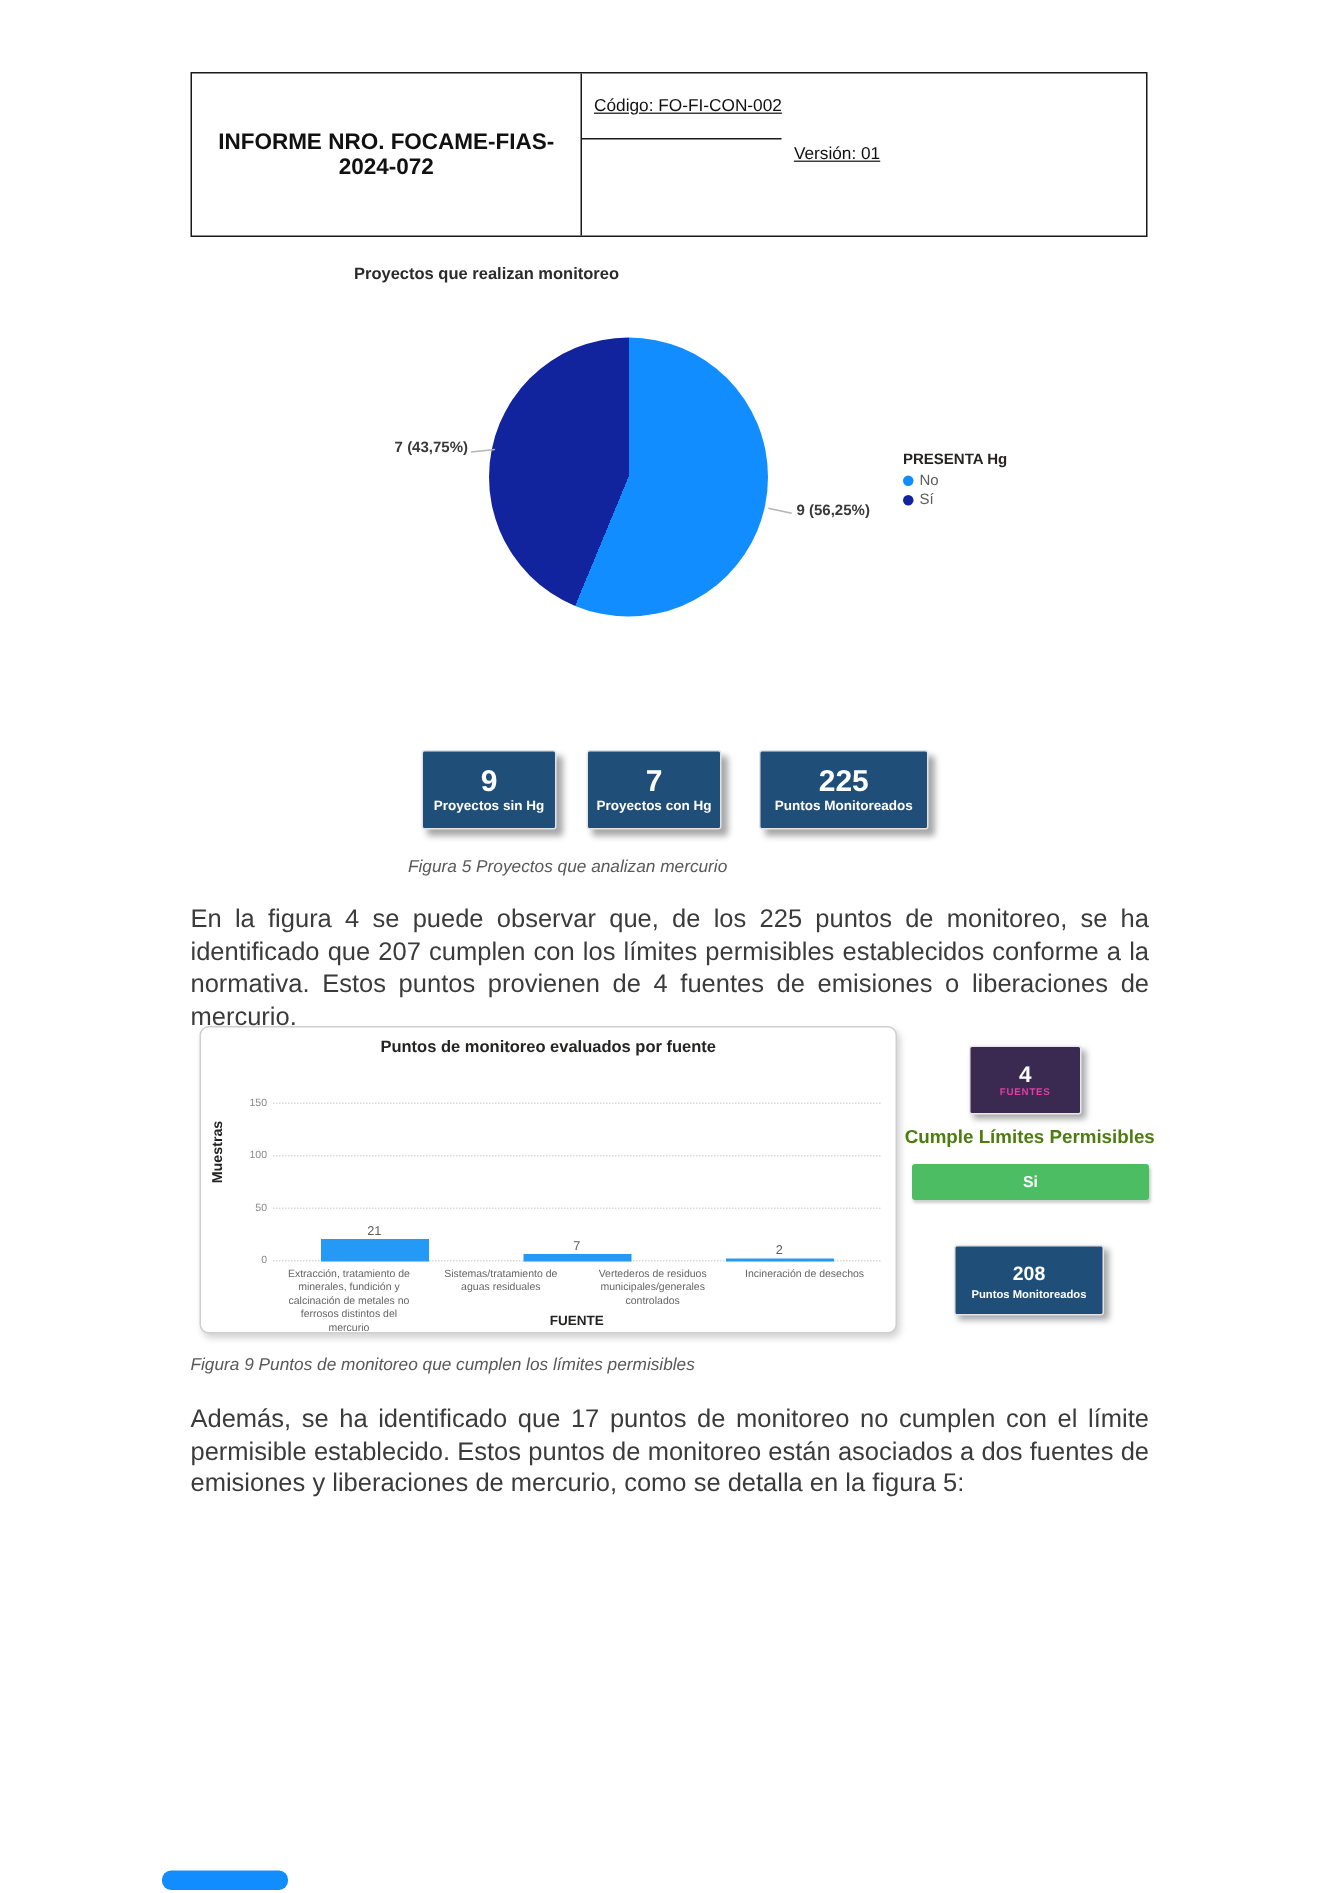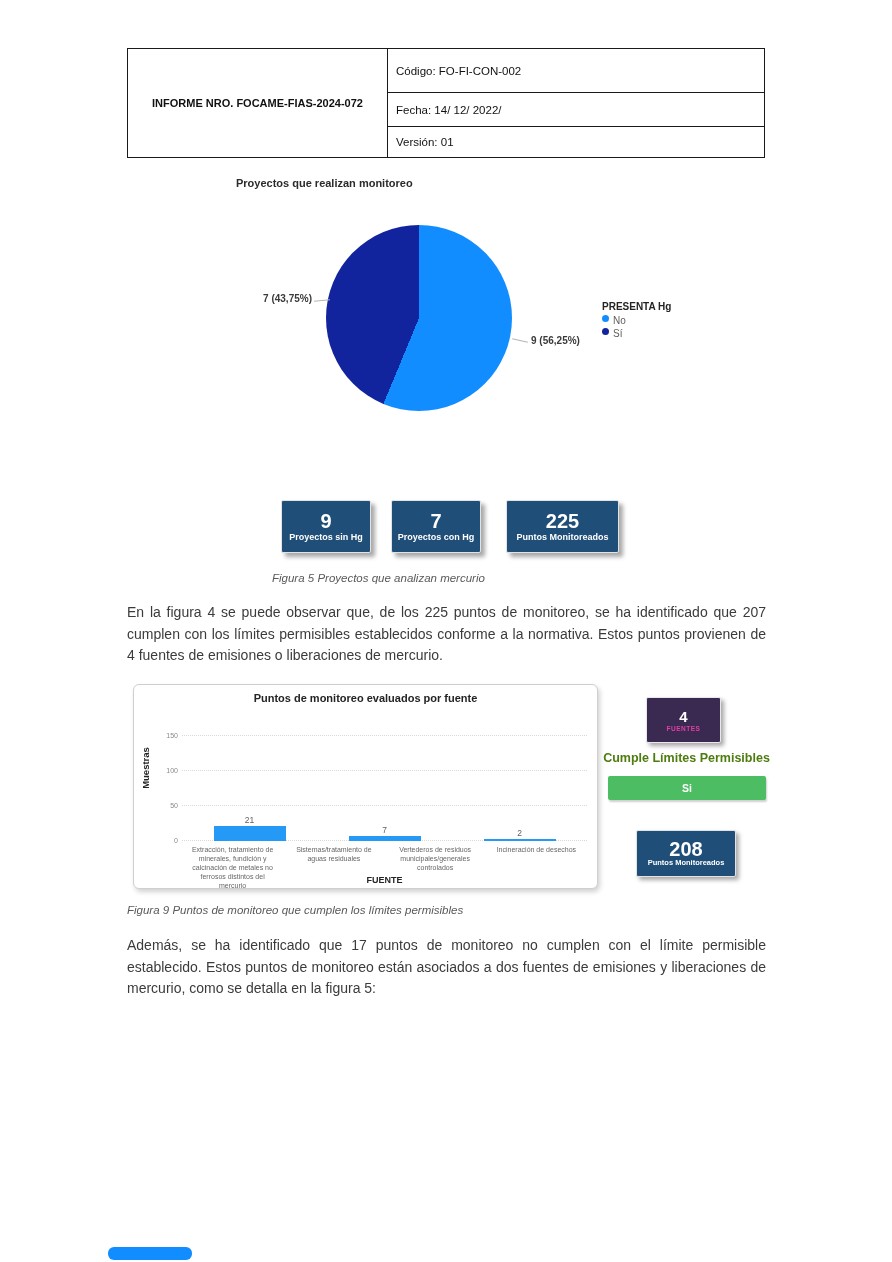--- a/index.html
+++ b/index.html
@@ -8,58 +8,58 @@
     position:relative; width:892px; height:1262px; background:#fff;
     font-family:"Liberation Sans", sans-serif; overflow:hidden; color:#3c3c3c;
   }
   
   .hdr { position:absolute; left:127px; top:48px; width:638px; height:110px;
          border:1.4px solid #1a1a1a; display:flex; background:#fff; }
   .hdr-logo { width:164px; border-right:1.4px solid #1a1a1a; display:flex;
               align-items:center; justify-content:center; }
   .hdr-title { width:260px; border-right:1.4px solid #1a1a1a; display:flex;
                align-items:center; justify-content:center; text-align:center;
-               font-weight:bold; font-size:11px; color:#111; padding:0 14px; }
-  .hdr-meta { flex:1; display:flex; flex-direction:column; }
+               font-weight:bold; font-size:15px; color:#111; padding:0 14px; }
+  .hdr-meta { flex:1; display:flex; flex-direction:row;text-decoration:underline; }
   .hdr-meta-row { display:flex; align-items:center; padding-left:8px;
                   font-size:11.5px; color:#111; }
   .hdr-meta-row.r1 { height:44px; border-bottom:1.4px solid #1a1a1a; }
   .hdr-meta-row.r2 { height:34px; border-bottom:1.4px solid #1a1a1a; }
   .hdr-meta-row.r3 { flex:1; }
   
   .pie-title { position:absolute; left:236px; top:177px; font-size:11px;
                font-weight:bold; color:#2b2b2b; }
   .pie-circle { position:absolute; left:326px; top:225px; width:186px; height:186px;
                 border-radius:50%; }
   .pie-label { position:absolute; font-size:10px; font-weight:600; color:#3a3a3a; }
   .pie-label-left { left:228px; top:293px; width:84px; text-align:right; }
   .pie-label-right { left:531px; top:335px; }
   .pie-leader { position:absolute; height:0; border-top:1px solid #b5b5b5; }
   .pie-leader-left { left:314px; top:300px; width:16px; transform:rotate(-6deg); }
   .pie-leader-right { left:512px; top:340px; width:16px; transform:rotate(12deg); }
   .pie-legend { position:absolute; left:602px; top:301px; }
   .pie-legend-title { font-size:10px; font-weight:bold; color:#252423; margin-bottom:3px; }
-  .legend-item { display:flex; margin-bottom:2px;
+  .legend-item { display:flex; align-items:center; margin-bottom:2px;
                  font-size:10px; color:#605E5C; }
   .legend-dot { width:7px; height:7px; border-radius:50%; margin-right:4px; flex:none; }
   
   .kpi { position:absolute; top:500px; height:53px; background:var(--kpi_navy);
          border:1px solid #e3e3e3; border-radius:2px; color:#fff; text-align:center;
          box-shadow:4px 4px 4px #a8a8a8; display:flex; flex-direction:column;
          justify-content:center; }
   .kpi .v { font-size:20px; font-weight:bold; line-height:22px; }
   .kpi .l { font-size:9px; font-weight:bold; line-height:11px; }
   .kpi1 { left:281px; width:90px; }
   .kpi2 { left:391px; width:90px; }
   .kpi3 { left:506px; width:113px; }
   
   .caption { position:absolute; font-size:11.5px; font-style:italic; color:#595959; }
   .cap3 { left:272px; top:572px; }
   .cap4 { left:127px; top:904px; }
-  .para { position:absolute; left:127px; width:639px; font-size:14px;
+  .para { position:absolute; left:127px; width:639px; font-size:17px;
           line-height:21.5px; text-align:justify; color:#3b3b3b; }
   .para1 { top:602px; }
   .para2 { top:935px; }
   
   .bar-panel { position:absolute; left:133px; top:684px; width:465px; height:205px;
                background:#fff; border:1px solid #cfcfcf; border-radius:6px;
                box-shadow:2px 3px 5px rgba(0,0,0,0.18); }
   .bar-title { position:absolute; left:0; top:7px; width:100%; text-align:center;
                font-size:11px; font-weight:bold; color:#252423; }
   .bar-ylabel { position:absolute; left:-33px; top:77px; width:90px; height:12px;
@@ -91,36 +91,35 @@
   .cumple-title { position:absolute; left:598px; top:751px; width:177px;
                   text-align:center; font-size:12.5px; font-weight:bold; color:#4d7c0f; }
   .cumple-bar { position:absolute; left:608px; top:776px; width:158px; height:24px;
                 background:var(--cumple_green); border-radius:2px; color:#fff;
                 font-size:10.5px; font-weight:bold; display:flex; align-items:center;
                 justify-content:center; box-shadow:1px 2px 2px #cfcfcf; }
   .card-puntos { position:absolute; left:636px; top:830px; width:100px; height:47px;
                  background:var(--kpi_navy); border:1px solid #e3e3e3; border-radius:2px;
                  box-shadow:3px 3px 4px #a8a8a8; color:#fff; text-align:center;
                  display:flex; flex-direction:column; justify-content:center; }
-  .card-puntos .v { font-size:20px; font-weight:bold; line-height:18px; }
+  .card-puntos .v { font-size:13px; font-weight:bold; line-height:18px; }
   .card-puntos .l { font-size:7.5px; font-weight:bold; }
   
   .scroll-frag { position:absolute; left:108px; top:1247px; width:84px; height:13px;
                  border-radius:6px; background:var(--pie_no); }
 </style>
 </head>
 <body>
 
 <div class="page">
 
   <div class="hdr">
     <div class="hdr-title">INFORME NRO. FOCAME-FIAS-2024-072</div>
     <div class="hdr-meta">
       <div class="hdr-meta-row r1">Código: FO-FI-CON-002</div>
-      <div class="hdr-meta-row r2">Fecha: 14/ 12/ 2022/</div>
       <div class="hdr-meta-row r3">Versión: 01</div>
     </div>
   </div>
 
   <div class="pie-title">Proyectos que realizan monitoreo</div>
   <div class="pie-circle" style="background: conic-gradient(rgb(17, 141, 255) 0deg, rgb(17, 141, 255) 202.5deg, rgb(18, 35, 158) 202.5deg, rgb(18, 35, 158) 360deg);"></div>
   <div class="pie-label pie-label-left">7 (43,75%)</div>
   <div class="pie-leader pie-leader-left"></div>
   <div class="pie-label pie-label-right">9 (56,25%)</div>
   <div class="pie-leader pie-leader-right"></div>

